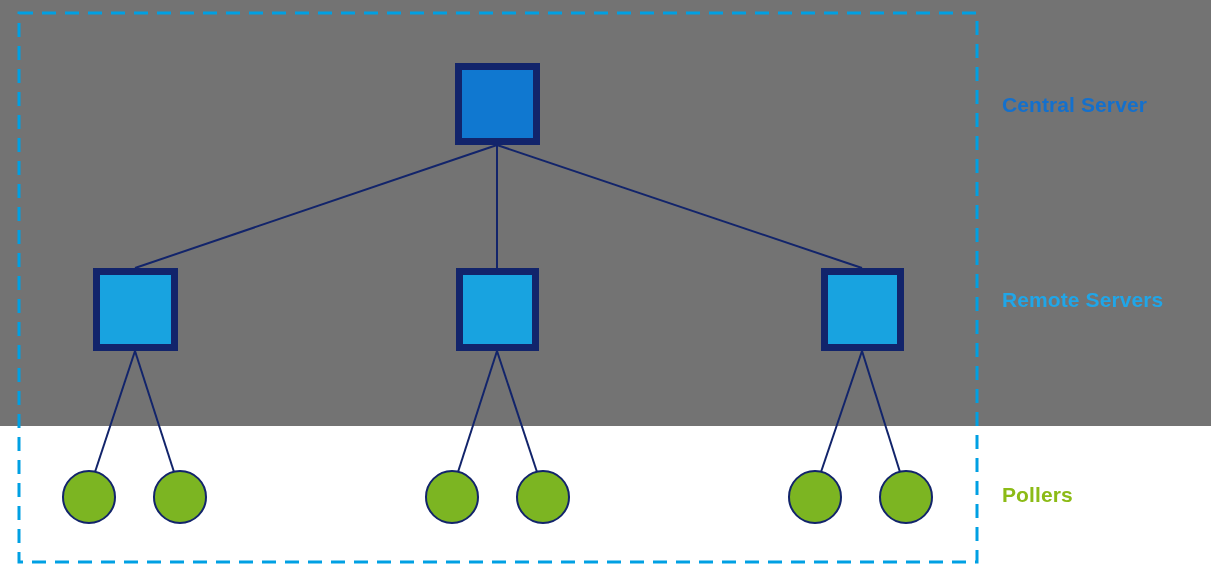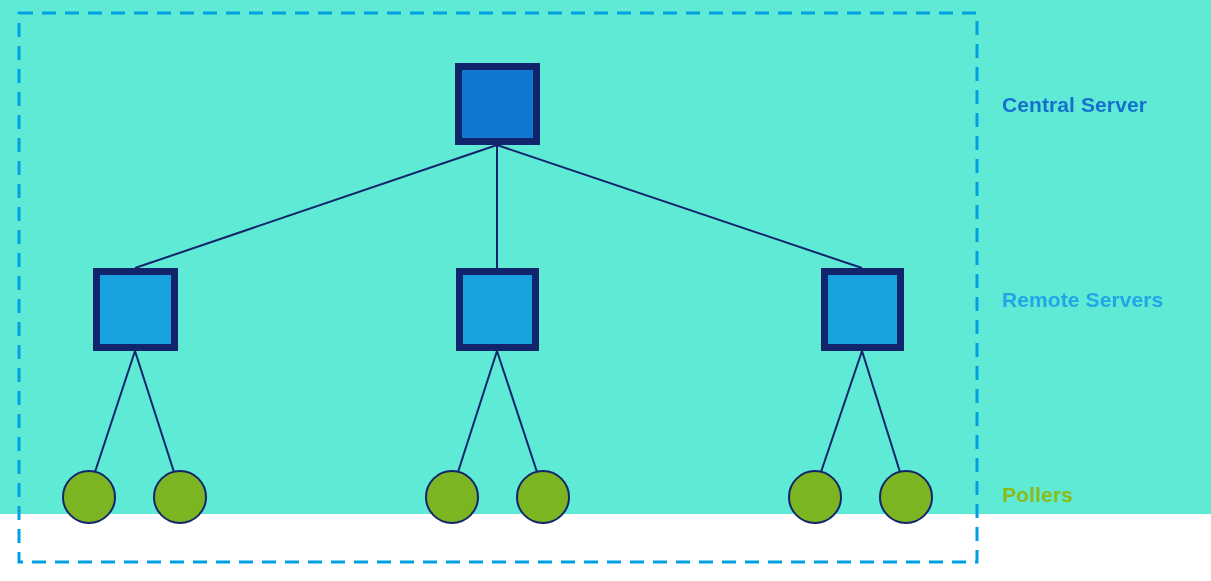--- a/index.html
+++ b/index.html
@@ -10,22 +10,22 @@
   }
   body {
     width: 1211px;
     height: 581px;
     font-family: "Liberation Sans", sans-serif;
     overflow: hidden;
   }
   #diagram-root {
     position: relative;
     width: 1211px;
-    height: 514px;
-    background: #5eead4;
+    height: 426px;
+    background: #737373;
   }
   svg.diagram-canvas {
     position: absolute;
     top: 0;
     left: 0;
     width: 1211px;
     height: 581px;
     display: block;
   }
   .tier-label {

